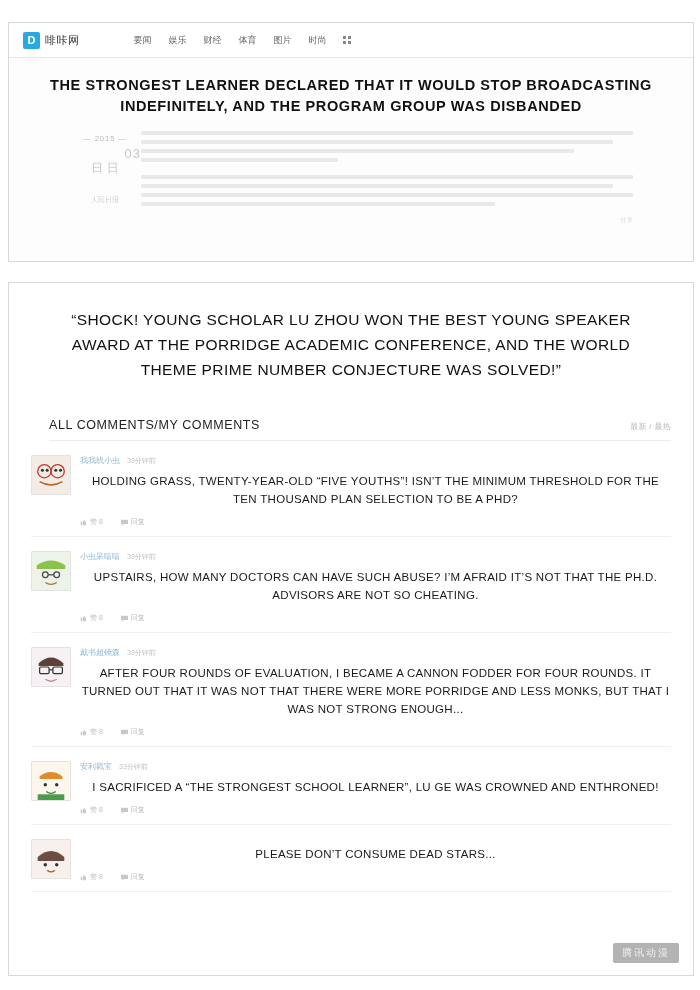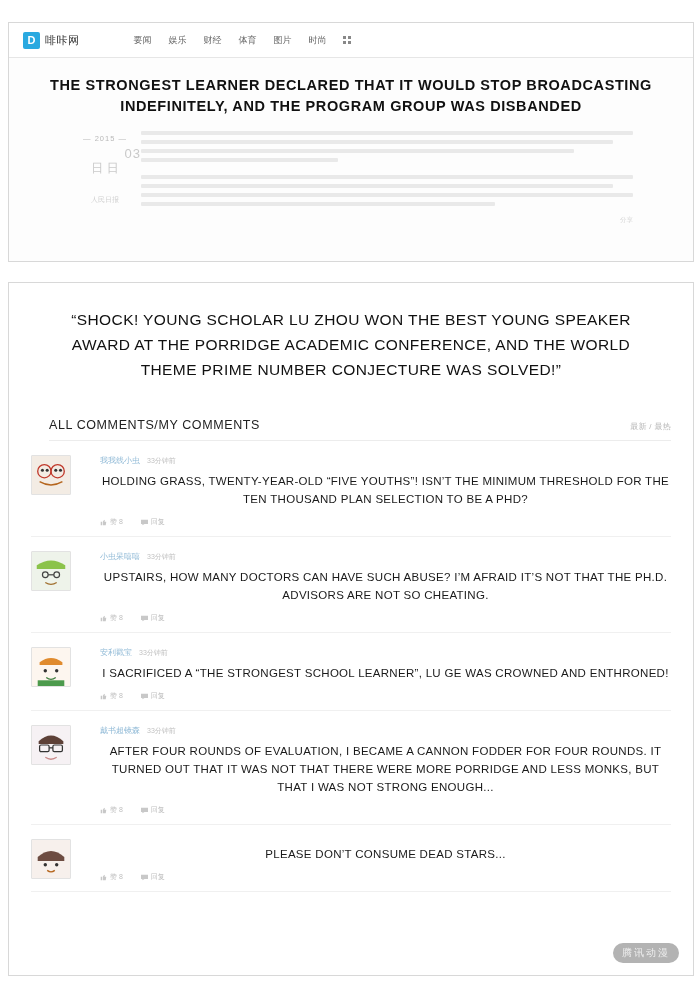--- a/index.html
+++ b/index.html
@@ -81,36 +81,36 @@
 
   .comment{
     display:flex;gap:9px;margin:14px 22px 0 22px;padding-bottom:9px;
     border-bottom:1px solid #f0f0f0;
   }
   .avatar{
     flex:0 0 38px;width:38px;height:38px;border:1px solid #e2e2e2;background:#f6f2ec;
     position:relative;overflow:hidden;border-radius:1px;
   }
   .avatar svg{display:block;width:100%;height:100%;}
-  .c-body{flex:1;min-width:0;margin-left:20px;}
+  .c-body{flex:1;min-width:0;}
   .c-meta{display:flex;align-items:center;gap:7px;}
   .c-user{font-size:8px;color:#8fb9d6;}
   .c-time{font-size:7px;color:#c2c2c2;}
   .c-text{
     margin-top:6px;font-size:11.5px;line-height:18px;letter-spacing:.3px;color:#1a1a1a;
     text-align:center;
   }
   .c-actions{display:flex;gap:18px;margin-top:9px;}
   .c-act{display:flex;align-items:center;gap:3px;font-size:7px;color:#c0c0c0;}
   .c-act svg{width:7px;height:7px;fill:#c8c8c8;}
 
   .watermark{
     position:absolute;right:14px;bottom:12px;
     background:#9a9a9a;color:#e8e8e8;font-size:10px;letter-spacing:2px;
-    padding:3px 9px;border-radius:10px;opacity:.75;
+    padding:3px 9px;border-radius:2px;opacity:.75;
   }
 </style>
 </head>
 <body>
 
 <div class="page">
 
   <div class="panel1">
 
     <div class="site-bar">
@@ -232,20 +232,54 @@
               </svg>
             <span>回复</span>
           </span>
         </div>
       </div>
     </div>
 
     <div class="comment">
       <div class="avatar">
         <svg viewBox="0 0 40 40">
+          <rect width="40" height="40" fill="#f6f1f4"></rect>
+          <path d="M7 16q13-12 26 0v3H7z" fill="#5d4037"></path>
+          <rect x="8" y="20" width="10" height="7" rx="1.5" fill="none" stroke="#333" stroke-width="1.3"></rect>
+          <rect x="22" y="20" width="10" height="7" rx="1.5" fill="none" stroke="#333" stroke-width="1.3"></rect>
+          <path d="M18 23h4" stroke="#333" stroke-width="1.3"></path>
+          <path d="M14 33q6 4 12 0" stroke="#c98a8a" stroke-width="1.3" fill="none"></path>
+        </svg>
+      </div>
+      <div class="c-body">
+        <div class="c-meta">
+          <span class="c-user">戴书超镜森</span>
+          <span class="c-time">33分钟前</span>
+        </div>
+        <div class="c-text">AFTER FOUR ROUNDS OF EVALUATION, I BECAME A CANNON FODDER FOR FOUR ROUNDS. IT TURNED OUT THAT IT WAS NOT THAT THERE WERE MORE PORRIDGE AND LESS MONKS, BUT THAT I WAS NOT STRONG ENOUGH...</div>
+        <div class="c-actions">
+          <span class="c-act">
+            <svg viewBox="0 0 10 10">
+                <path d="M1 4h2v5H1zM4 4l2-3 1 1-.6 2H9l-.8 5H4z"></path>
+              </svg>
+            <span>赞 8</span>
+          </span>
+          <span class="c-act">
+            <svg viewBox="0 0 10 10">
+                <path d="M0 1h10v6H5L2 9V7H0z"></path>
+              </svg>
+            <span>回复</span>
+          </span>
+        </div>
+      </div>
+    </div>
+
+    <div class="comment">
+      <div class="avatar">
+        <svg viewBox="0 0 40 40">
           <rect width="40" height="40" fill="#fdf6ef"></rect>
           <path d="M8 15q12-9 24 0v3H8z" fill="#e08b2e"></path>
           <circle cx="14" cy="24" r="1.8" fill="#333"></circle>
           <circle cx="26" cy="24" r="1.8" fill="#333"></circle>
           <path d="M15 31q5 4 10 0" stroke="#3f7f3f" stroke-width="1.4" fill="none"></path>
           <rect x="6" y="34" width="28" height="6" fill="#4c9a4c"></rect>
         </svg>
       </div>
       <div class="c-body">
         <div class="c-meta">
@@ -266,54 +300,20 @@
               </svg>
             <span>回复</span>
           </span>
         </div>
       </div>
     </div>
 
     <div class="comment">
       <div class="avatar">
         <svg viewBox="0 0 40 40">
-          <rect width="40" height="40" fill="#f6f1f4"></rect>
-          <path d="M7 16q13-12 26 0v3H7z" fill="#5d4037"></path>
-          <rect x="8" y="20" width="10" height="7" rx="1.5" fill="none" stroke="#333" stroke-width="1.3"></rect>
-          <rect x="22" y="20" width="10" height="7" rx="1.5" fill="none" stroke="#333" stroke-width="1.3"></rect>
-          <path d="M18 23h4" stroke="#333" stroke-width="1.3"></path>
-          <path d="M14 33q6 4 12 0" stroke="#c98a8a" stroke-width="1.3" fill="none"></path>
-        </svg>
-      </div>
-      <div class="c-body">
-        <div class="c-meta">
-          <span class="c-user">戴书超镜森</span>
-          <span class="c-time">33分钟前</span>
-        </div>
-        <div class="c-text">AFTER FOUR ROUNDS OF EVALUATION, I BECAME A CANNON FODDER FOR FOUR ROUNDS. IT TURNED OUT THAT IT WAS NOT THAT THERE WERE MORE PORRIDGE AND LESS MONKS, BUT THAT I WAS NOT STRONG ENOUGH...</div>
-        <div class="c-actions">
-          <span class="c-act">
-            <svg viewBox="0 0 10 10">
-                <path d="M1 4h2v5H1zM4 4l2-3 1 1-.6 2H9l-.8 5H4z"></path>
-              </svg>
-            <span>赞 8</span>
-          </span>
-          <span class="c-act">
-            <svg viewBox="0 0 10 10">
-                <path d="M0 1h10v6H5L2 9V7H0z"></path>
-              </svg>
-            <span>回复</span>
-          </span>
-        </div>
-      </div>
-    </div>
-
-    <div class="comment">
-      <div class="avatar">
-        <svg viewBox="0 0 40 40">
           <rect width="40" height="40" fill="#f7f0ec"></rect>
           <path d="M6 18q14-13 28 0v4H6z" fill="#6d4c41"></path>
           <circle cx="14" cy="26" r="1.8" fill="#333"></circle>
           <circle cx="26" cy="26" r="1.8" fill="#333"></circle>
           <path d="M16 32q4 3 8 0" stroke="#b5651d" stroke-width="1.4" fill="none"></path>
         </svg>
       </div>
       <div class="c-body">
         <div class="c-text">PLEASE DON’T CONSUME DEAD STARS...</div>
         <div class="c-actions">

